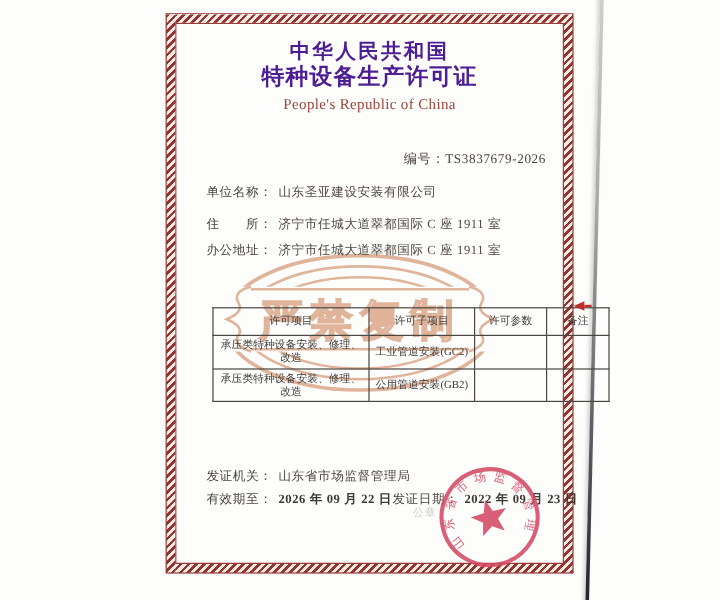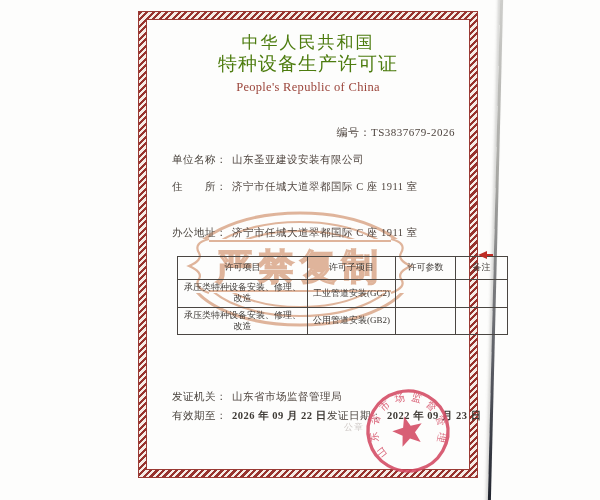--- a/index.html
+++ b/index.html
@@ -19,33 +19,33 @@
   
   .cert-frame{
     position:absolute;left:139px;top:12px;width:338px;height:465px;
     box-sizing:border-box;border:7px solid;
     border-image:repeating-linear-gradient(135deg,#97332e 0 2.2px,#f6ece6 2.2px 4.6px) 7;
     box-shadow:inset 0 0 0 1px #9a3a34, 0 0 0 1px #9a3a34;
     z-index:1;background:transparent;
   }
   .abs{position:absolute;z-index:3;}
   .center-band{left:139px;width:338px;text-align:center;}
-  .title-cn{font-family:"DejaVu Sans","Liberation Sans",sans-serif;font-weight:normal;color:#4d7c0f;}
+  .title-cn{font-family:"DejaVu Sans","Liberation Sans",sans-serif;font-weight:bold;color:#4c1d95;}
   .t1{top:31px;font-size:17px;letter-spacing:2px;}
   .t2{top:51px;font-size:19px;letter-spacing:1px;}
   .title-en{color:#9b453b;font-size:12.5px;letter-spacing:0.3px;}
   .e1{top:76px;}
   .e2{top:80px;}
   .license-no{top:125px;left:139px;width:316px;text-align:right;font-size:11px;color:#4d433d;letter-spacing:0.5px;}
   .field{font-size:10.5px;color:#4a443e;letter-spacing:0.5px;}
   .f-label{color:#4a443e;}
   .f-value{margin-left:5px;color:#514741;}
   .company-row{top:153px;left:172px;}
   .residence-row{top:180px;left:172px;}
-  .office-row{top:202px;left:172px;margin-top:24px;}
+  .office-row{top:202px;left:172px;}
   .intro-line{top:239px;left:182px;font-size:10px;letter-spacing:0.4px;color:#4a443e;}
   table.lic{
     position:absolute;left:177px;top:256px;width:278px;z-index:3;
     border-collapse:collapse;table-layout:fixed;
     font-size:9px;line-height:1.25;color:#3e3a36;
   }
   table.lic td,table.lic th{
     border:1px solid #4a4642;font-weight:normal;
     text-align:center;vertical-align:middle;padding:2px 4px;
     overflow:hidden;

